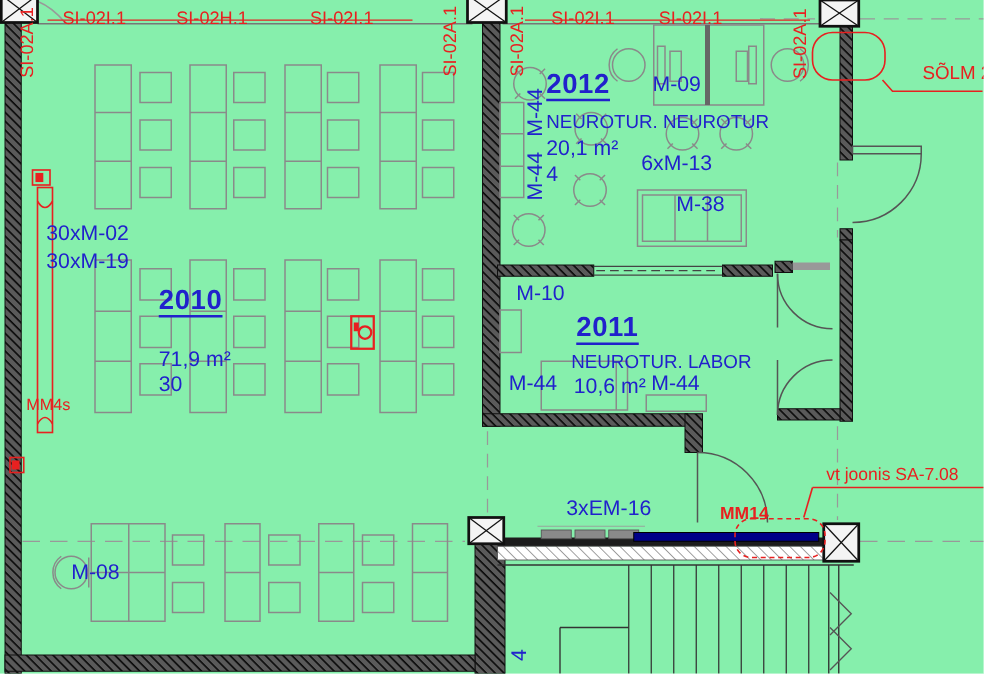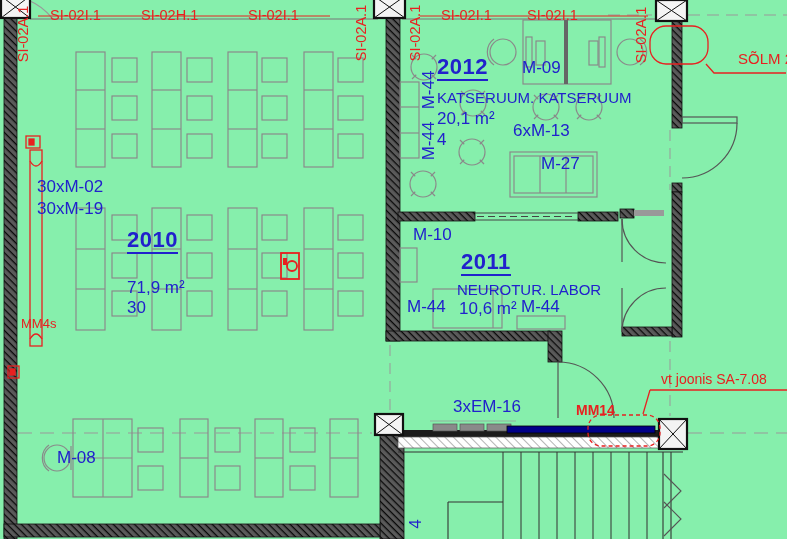--- a/index.html
+++ b/index.html
@@ -303,26 +303,26 @@
 <div class="lbl red fs145 vert" style="left:361px;top:33px">SI-02A.1</div>
 <div class="lbl red fs145 vert" style="left:415px;top:33px">SI-02A.1</div>
 <div class="lbl red fs145 vert" style="left:641px;top:35px">SI-02A.1</div>
 
 <div class="lbl red fs15" style="left:738px;top:51px">SÕLM 2</div>
 <div class="lbl red fs14" style="left:661px;top:372px">vt joonis SA-7.08</div>
 <div class="lbl red fs14 bold" style="left:576px;top:403px">MM14</div>
 <div class="lbl red fs13" style="left:21px;top:317px">MM4s</div>
 
 <div class="lbl blue fs22 roomnum" style="left:437px;top:56px">2012</div>
-<div class="lbl blue fs15" style="left:437px;top:90px">KATSERUUM. KATSERUUM</div>
+<div class="lbl blue fs15" style="left:437px;top:90px">NEUROTUR. NEUROTUR</div>
 <div class="lbl blue fs17" style="left:437px;top:110px">20,1 m²</div>
 <div class="lbl blue fs17" style="left:437px;top:131px">4</div>
 <div class="lbl blue fs17" style="left:522px;top:59px">M-09</div>
 <div class="lbl blue fs17" style="left:513px;top:122px">6xM-13</div>
-<div class="lbl blue fs17" style="left:541px;top:155px">M-27</div>
+<div class="lbl blue fs17" style="left:541px;top:155px">M-38</div>
 <div class="lbl blue fs17 vert" style="left:428px;top:90px">M-44</div>
 <div class="lbl blue fs17 vert" style="left:428px;top:141px">M-44</div>
 
 
 <div class="lbl blue fs17" style="left:413px;top:226px">M-10</div>
 <div class="lbl blue fs22 roomnum" style="left:461px;top:251px">2011</div>
 <div class="lbl blue fs15" style="left:457px;top:282px">NEUROTUR. LABOR</div>
 <div class="lbl blue fs17" style="left:407px;top:298px">M-44</div>
 <div class="lbl blue fs17" style="left:459px;top:300px">10,6 m²</div>
 <div class="lbl blue fs17" style="left:521px;top:298px">M-44</div>

